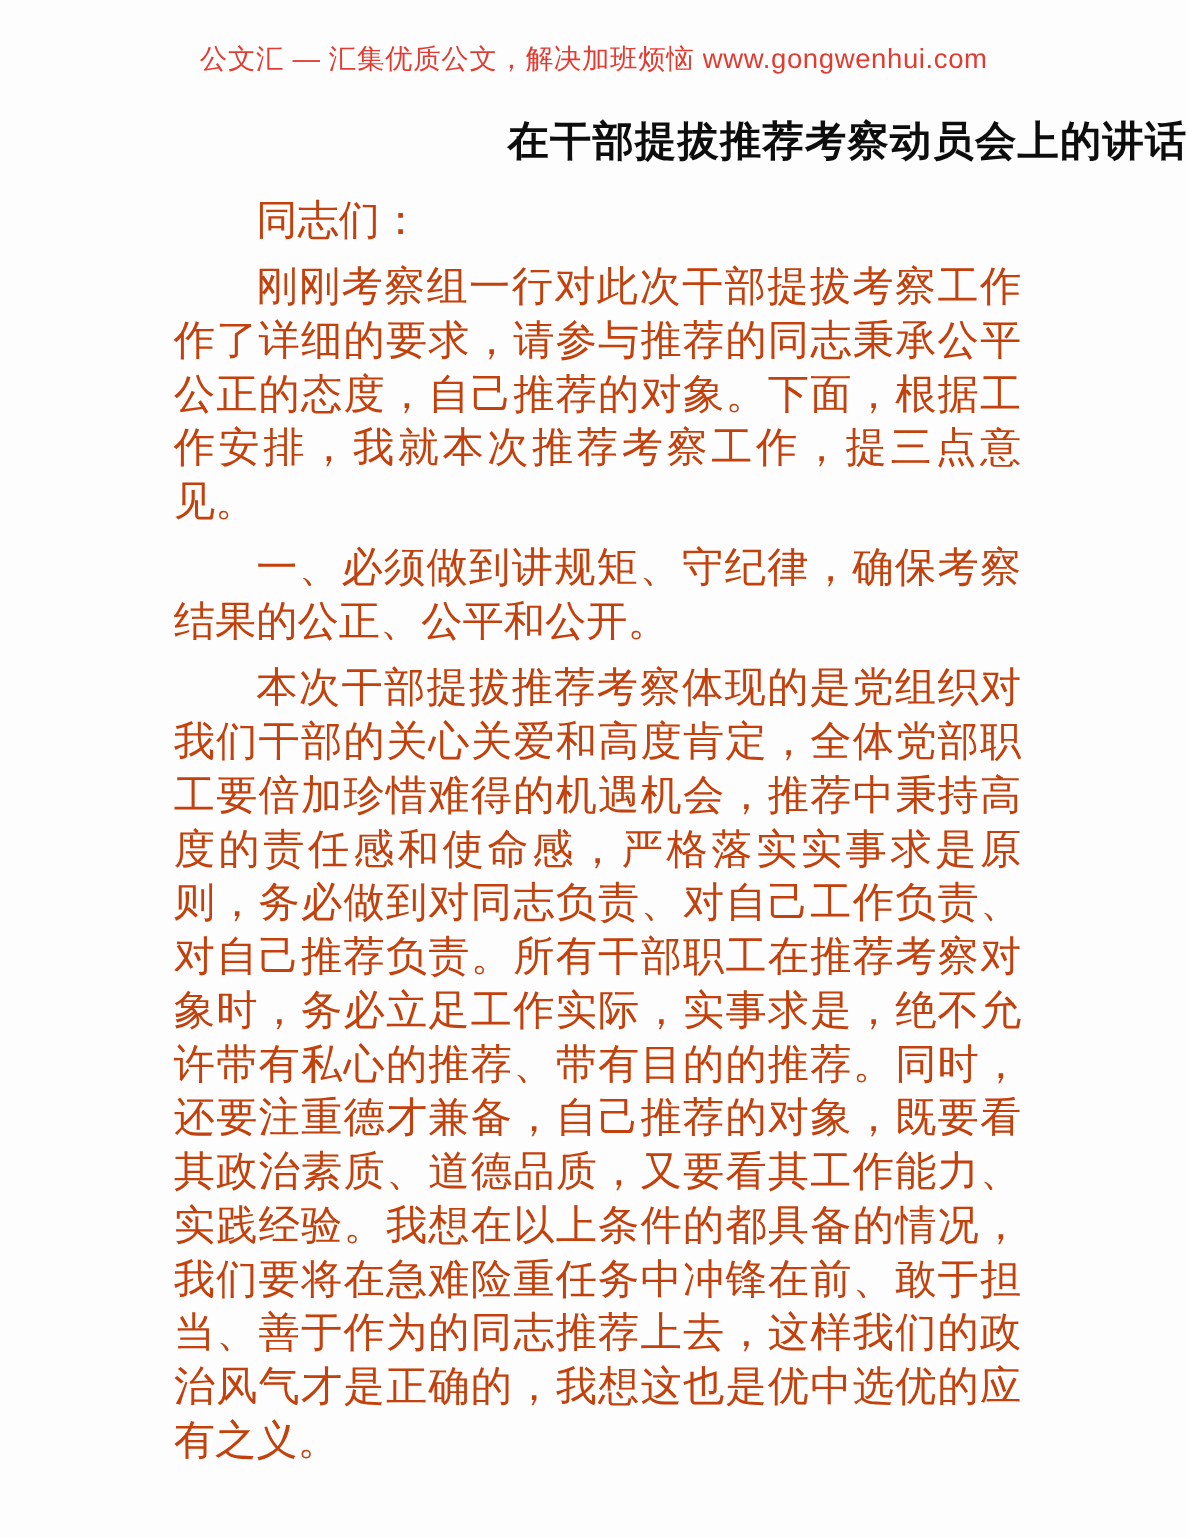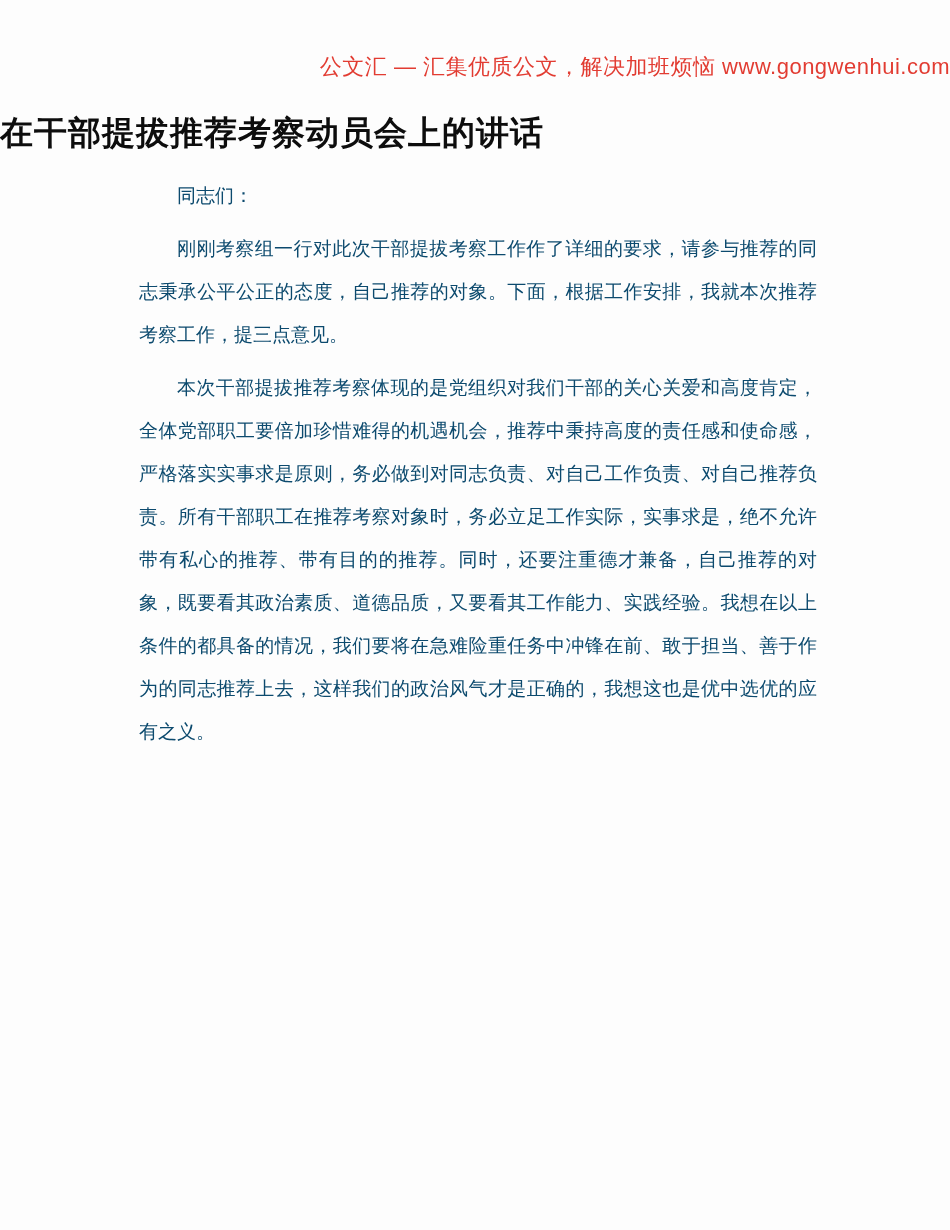--- a/index.html
+++ b/index.html
@@ -13,58 +13,59 @@
     font-family: "Liberation Sans", "DejaVu Sans", sans-serif;
   }
   .page {
     position: relative;
     width: 950px;
     height: 1230px;
     overflow: hidden;
     background: #fdfdfd;
   }
   .promo-header {
-    padding-top: 52px;
-    text-align: right;
+    padding-top: 32px;
+    text-align: center;
     color: #e23c32;
     font-size: 22px;
     line-height: 30px;
     letter-spacing: 0.5px;
     white-space: nowrap;
   }
   .doc-title {
     margin: 26px 0 0 0;
-    text-align: left;
+    text-align: right;
     font-size: 33px;
     line-height: 50px;
     font-weight: bold;
     color: #0d0d0d;
     letter-spacing: 1px;
   }
   .doc-body {
     width: 678px;
     margin: 16px 0 0 139px;
-    font-size: 19px;
+    font-size: 33px;
     line-height: 43px;
-    color: #0c4a6e;
+    color: #c2410c;
     text-align: justify;
   }
   .doc-body p {
     margin: 0 0 10px 0;
     text-indent: 2em;
   }
 </style>
 </head>
 <body>
 
 <div class="page">
 
   <div class="promo-header">公文汇 — 汇集优质公文，解决加班烦恼 www.gongwenhui.com</div>
 
   <h1 class="doc-title">在干部提拔推荐考察动员会上的讲话</h1>
 
   <div class="doc-body">
     <p>同志们：</p>
     <p>刚刚考察组一行对此次干部提拔考察工作作了详细的要求，请参与推荐的同志秉承公平公正的态度，自己推荐的对象。下面，根据工作安排，我就本次推荐考察工作，提三点意见。</p>
+    <p>一、必须做到讲规矩、守纪律，确保考察结果的公正、公平和公开。</p>
     <p>本次干部提拔推荐考察体现的是党组织对我们干部的关心关爱和高度肯定，全体党部职工要倍加珍惜难得的机遇机会，推荐中秉持高度的责任感和使命感，严格落实实事求是原则，务必做到对同志负责、对自己工作负责、对自己推荐负责。所有干部职工在推荐考察对象时，务必立足工作实际，实事求是，绝不允许带有私心的推荐、带有目的的推荐。同时，还要注重德才兼备，自己推荐的对象，既要看其政治素质、道德品质，又要看其工作能力、实践经验。我想在以上条件的都具备的情况，我们要将在急难险重任务中冲锋在前、敢于担当、善于作为的同志推荐上去，这样我们的政治风气才是正确的，我想这也是优中选优的应有之义。</p>
   </div>
 
 </div>
 
 </body></html>

